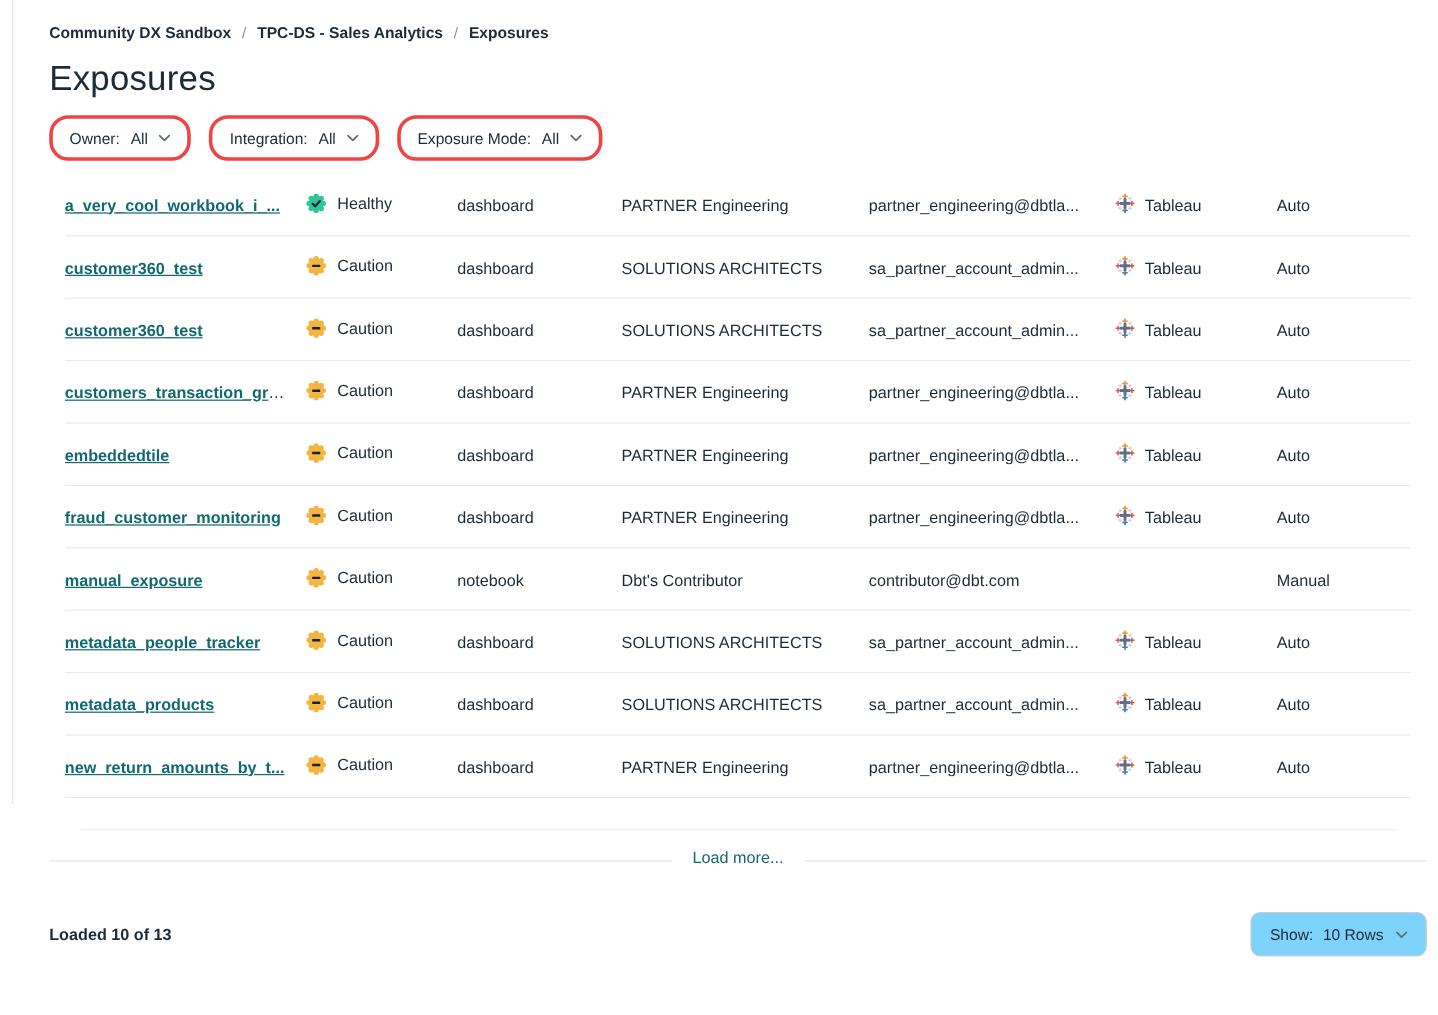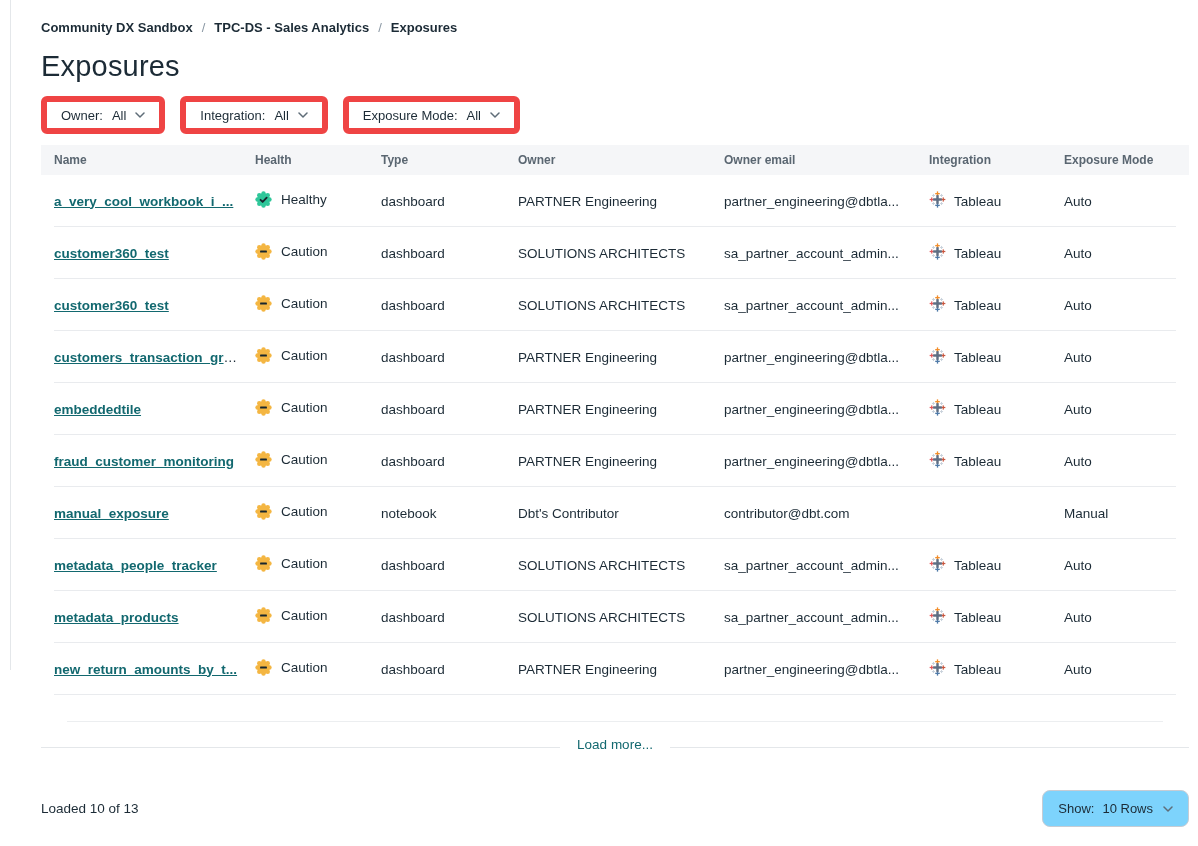--- a/index.html
+++ b/index.html
@@ -17,21 +17,21 @@
   
   .breadcrumb { display:flex; align-items:center; gap:9px; font-size:13px; font-weight:700; }
   .breadcrumb .crumb { color:#1c2b36; cursor:pointer; }
   .breadcrumb .sep { color:#8b98a4; font-weight:400; }
   
   .title { font-size:29px; font-weight:500; margin:15px 0 13px; letter-spacing:.2px; }
   
   .filters { display:flex; gap:15px; margin-bottom:11px; }
   .filter-btn {
     display:flex; align-items:center; gap:7px;
-    border:6px solid #ef4444; border-radius:6px; background:#fff;
+    border:3px solid #ef4444; border-radius:16px; background:#fff;
     padding:0 14px; height:38px; font-size:13px; color:#1c2b36; cursor:pointer;
     font-family:inherit;
   }
   .filter-btn .f-val { margin-left:2px; }
   .chev { margin-left:2px; display:inline-flex; }
   
   .table { width:1148px; }
   .thead, .row {
     display:grid;
     grid-template-columns:201px 126px 137px 206px 205px 135px 1fr;
@@ -64,21 +64,21 @@
   .load-more-link {
     position:relative; background:#fff; padding:0 17px;
     color:var(--link,#12686f); font-size:13.5px; cursor:pointer;margin-top:46px;
   }
   .table-bottom { height:1px; background:#e4e7ea; width:1148px; }
   
   .footer {
     width:1148px; margin-top:42px;
     display:flex; align-items:center; justify-content:space-between;
   }
-  .loaded-text { font-size:13.5px; }
+  .loaded-text { font-size:13.5px;font-weight:bold; }
   .show-btn {
     display:flex; align-items:center; gap:8px;
     border:1px solid #c6ccd4; border-radius:8px; background:#7dd3fc;
     padding:0 15px; height:37px; font-size:13px; color:#1c2b36; cursor:pointer;
     font-family:inherit;
   }
 </style>
 </head>
 <body>
 
@@ -118,29 +118,20 @@
       <span class="f-val">All</span>
       <span class="chev">
         <svg width="10" height="6" viewBox="0 0 10 6">
             <path d="M1 1l4 4 4-4" stroke="#5f6d78" stroke-width="1.5" fill="none" stroke-linecap="round" stroke-linejoin="round"></path>
           </svg>
       </span>
     </button>
   </div>
 
   <div class="table">
-    <div class="thead">
-      <div class="cell">Name</div>
-      <div class="cell">Health</div>
-      <div class="cell">Type</div>
-      <div class="cell">Owner</div>
-      <div class="cell">Owner email</div>
-      <div class="cell">Integration</div>
-      <div class="cell">Exposure Mode</div>
-    </div>
 
     <div>
   <div class="row">
     <div class="cell">
       <a class="name-link">a_very_cool_workbook_i_...</a>
     </div>
     <div class="cell">
       <span class="badge healthy">
         <span class="seal-wrap">
           <svg width="17" height="17" viewBox="0 0 16 16">

